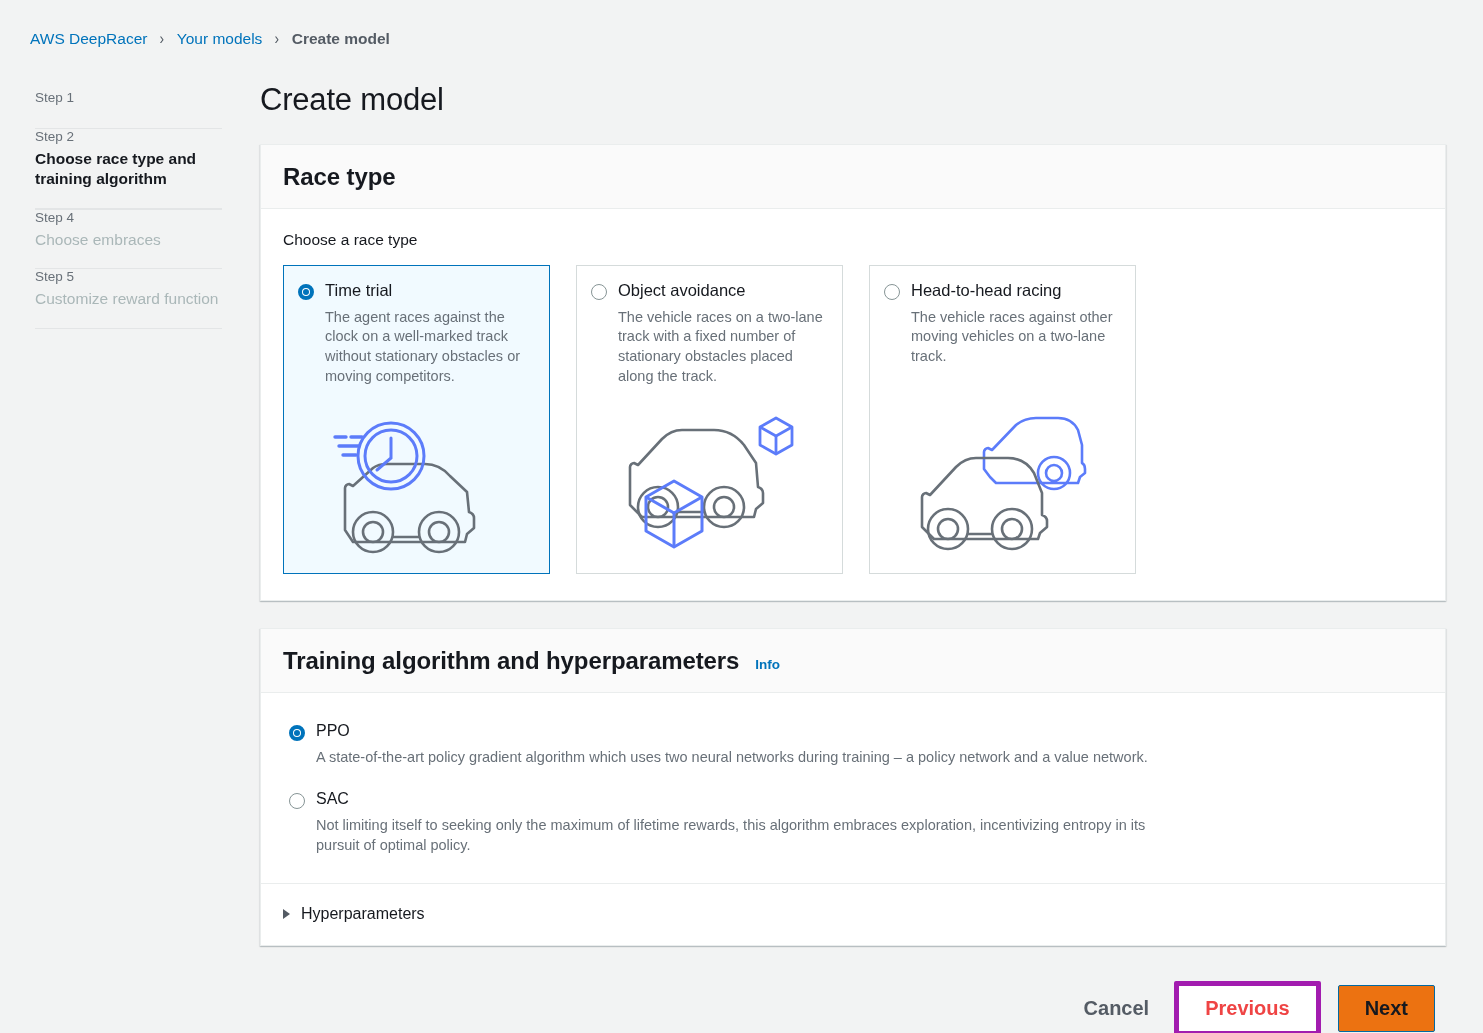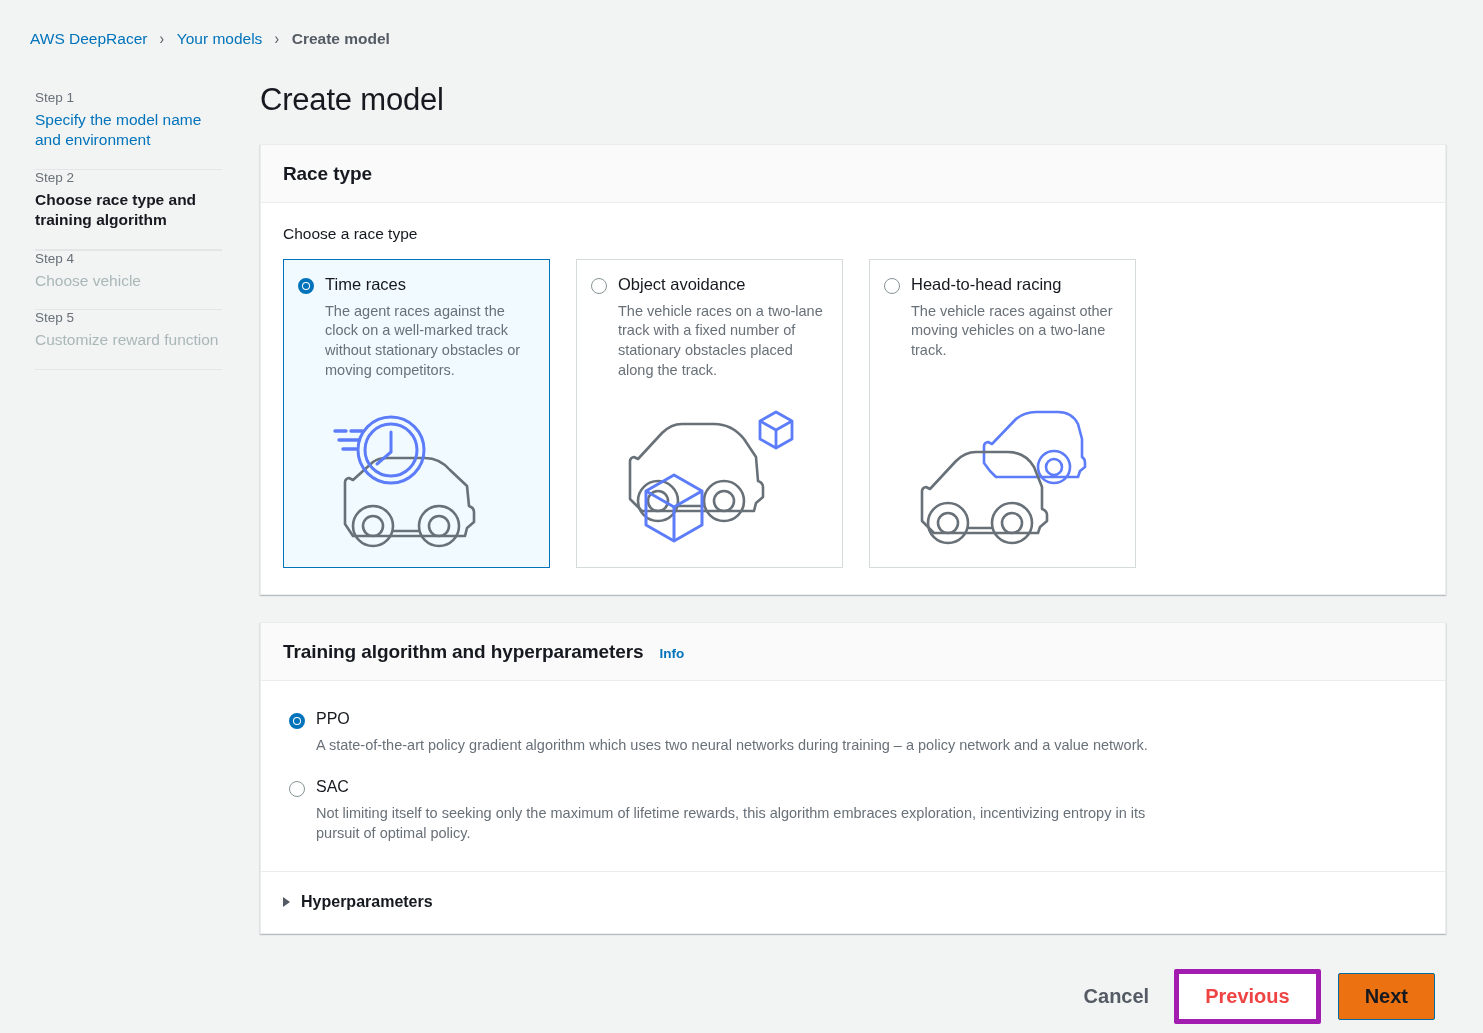--- a/index.html
+++ b/index.html
@@ -98,21 +98,21 @@
   .panel-header {
     background: #fafafa;
     border-bottom: 1px solid #eaeded;
     padding: 18px 22px 17px 22px;
     display: flex;
     align-items: baseline;
     gap: 16px;
   }
   .panel-header h2 {
     margin: 0;
-    font-size: 19px;
+    font-size: 24px;
     font-weight: bold;
     letter-spacing: -0.1px;
     color: #16191f;
   }
   .info-link {
     font-size: 13.5px;
     font-weight: bold;
     color: #0073bb;
     cursor: pointer;
   }
@@ -226,21 +226,21 @@
     cursor: pointer;
   }
   .caret {
     width: 0; height: 0;
     border-left: 7px solid #545b64;
     border-top: 5px solid transparent;
     border-bottom: 5px solid transparent;
   }
   .expander-label {
     font-size: 16px;
-    font-weight: bold;
+    font-weight: normal;
     color: #16191f;
   }
 
   
   .footer {
     display: flex;
     justify-content: flex-end;
     align-items: center;
     gap: 17px;
     padding: 8px 11px 0 0;
@@ -281,35 +281,34 @@
   <span class="crumb-sep">›</span>
   <span class="crumb-current">Create model</span>
 </nav>
 
 <div class="page">
 
   <aside class="sidebar">
 
     <div class="step">
       <div class="step-num">Step 1</div>
-      <div class="step-name link">Specify the model name and environment</div>
     </div>
     <hr class="step-divider">
 
     <div class="step">
       <div class="step-num">Step 2</div>
       <div class="step-name active">Choose race type and training algorithm</div>
     </div>
     <hr class="step-divider">
 
     <hr class="step-divider">
 
     <div class="step">
       <div class="step-num">Step 4</div>
-      <div class="step-name disabled">Choose vehicle</div>
+      <div class="step-name disabled">Choose embraces</div>
     </div>
     <hr class="step-divider">
 
     <div class="step">
       <div class="step-num">Step 5</div>
       <div class="step-name disabled">Customize reward function</div>
     </div>
     <hr class="step-divider">
 
   </aside>
@@ -323,21 +322,21 @@
         <h2>Race type</h2>
       </div>
       <div class="panel-body">
         <div class="field-label">Choose a race type</div>
 
         <div class="tiles">
 
           <div class="tile selected">
             <div class="tile-head">
               <span class="radio checked"></span>
-              <span class="tile-title">Time races</span>
+              <span class="tile-title">Time trial</span>
             </div>
             <div class="tile-desc">The agent races against the clock on a well-marked track without stationary obstacles or moving competitors.</div>
             <div class="tile-art">
               <svg width="175" height="145" viewBox="0 0 175 145" fill="none">
                 <g stroke="#687078" stroke-width="2.6" stroke-linejoin="round" stroke-linecap="round" fill="none">
                   <path d="M16 72 C16 70 18 68 20 68 L24 70 L44 52 C48 49 52 48 58 48 L96 48 C106 48 114 52 121 60 L138 76 L140 96 C143 97 145 99 145 102 L145 112 L138 118 L136 126 L24 126 L20 120 L16 114 Z"></path>
                   <circle cx="44" cy="116" r="20"></circle>
                   <circle cx="44" cy="116" r="10"></circle>
                   <circle cx="110" cy="116" r="20"></circle>
                   <circle cx="110" cy="116" r="10"></circle>

